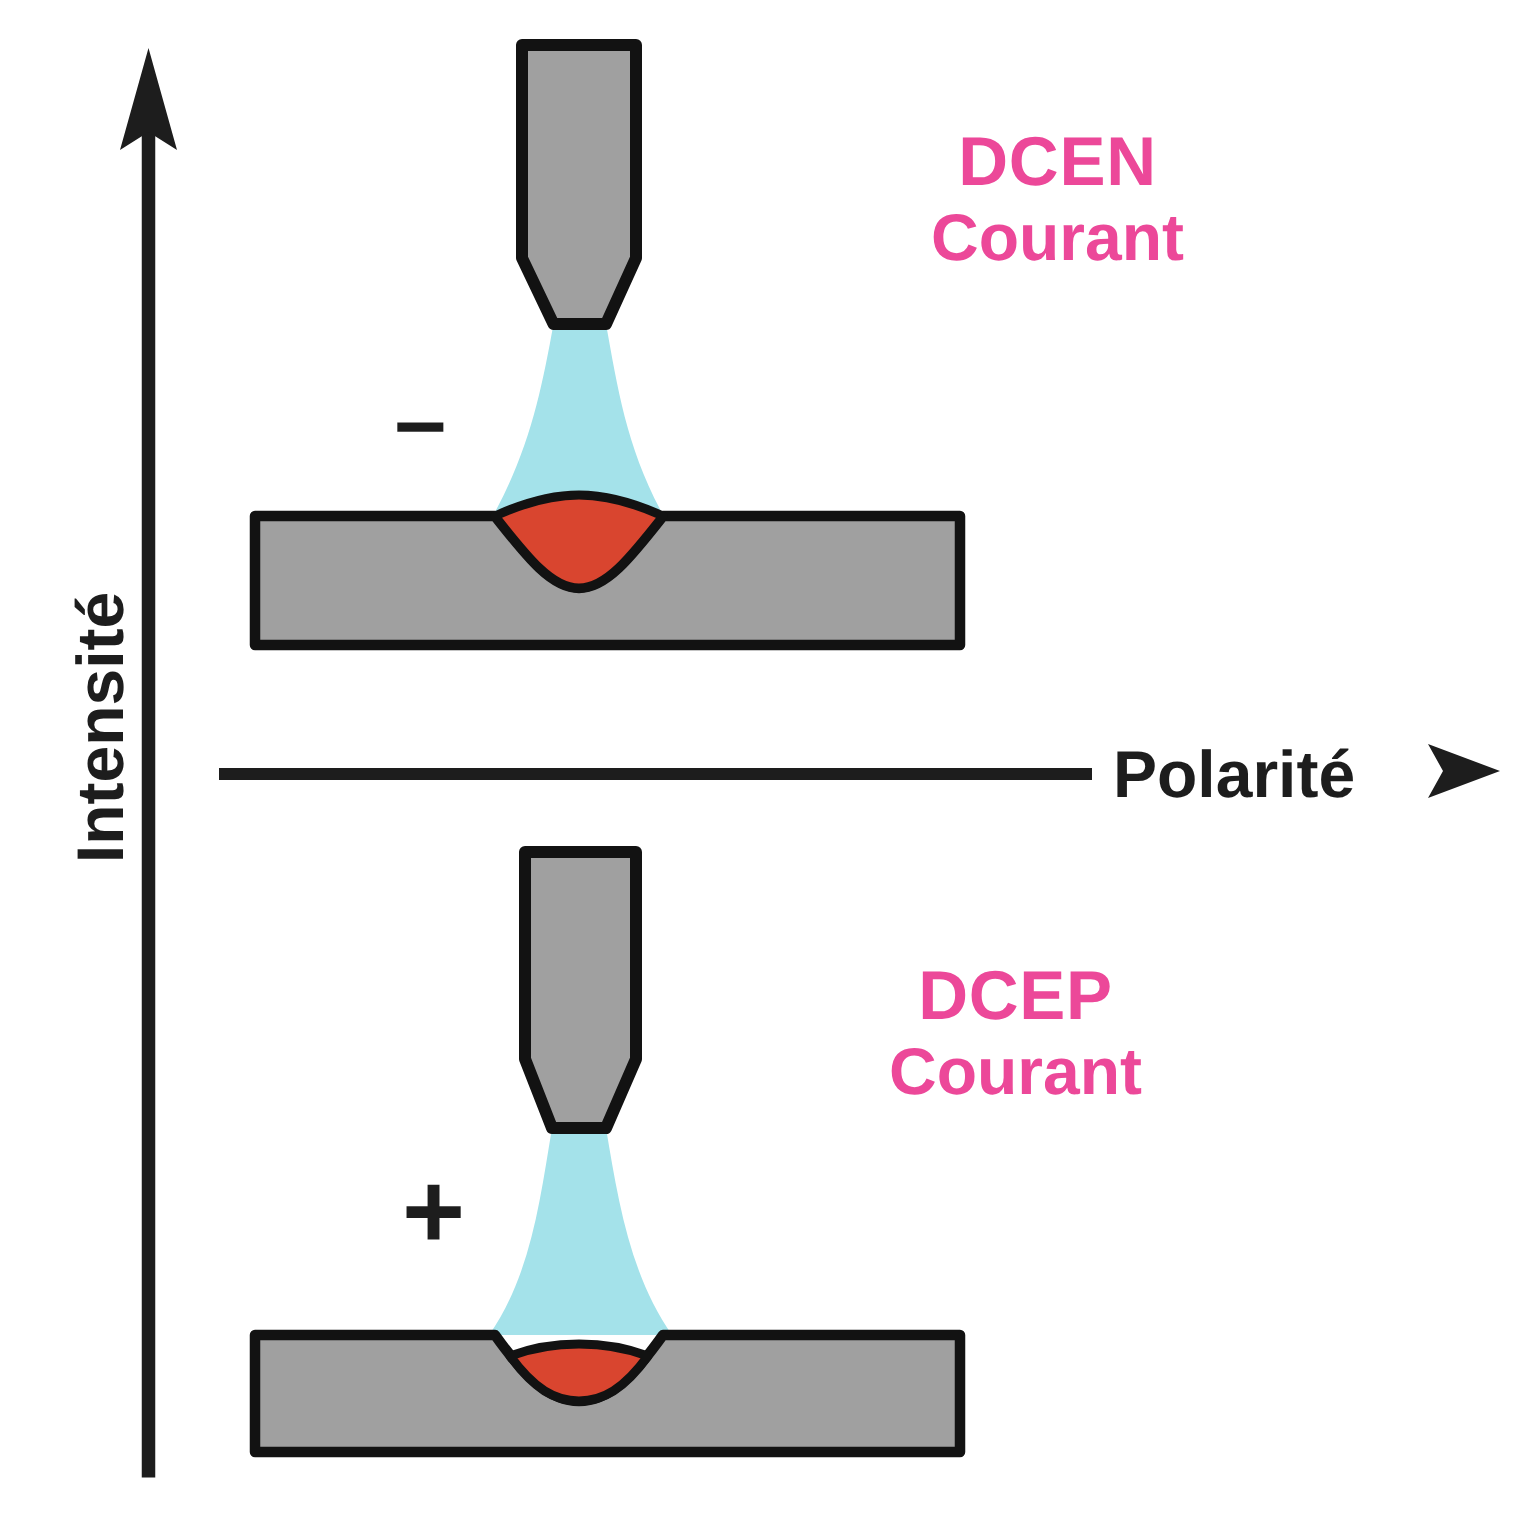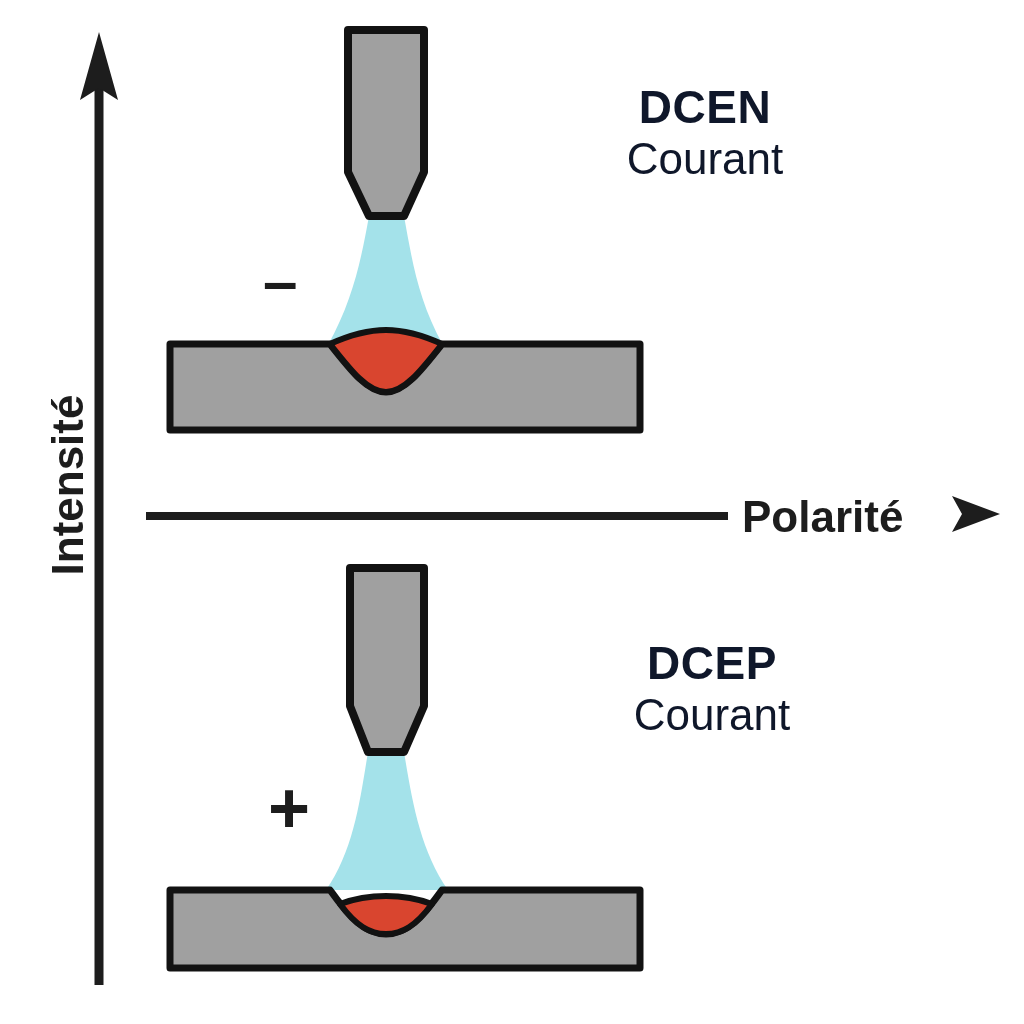--- a/index.html
+++ b/index.html
@@ -20,39 +20,39 @@
   #diagram-svg {
     position: absolute;
     left: 0;
     top: 0;
     width: 1024px;
     height: 1024px;
   }
   .label-block {
     position: absolute;
     text-align: center;
-    color: #0f172a;
+    color: #ec4899;
     line-height: 1.12;
   }
   .label-title {
     font-size: 46px;
     font-weight: bold;
     letter-spacing: 0.5px;
   }
   .label-line {
     font-size: 44px;
-    font-weight: normal;
+    font-weight: bold;
   }
   #dcen-block {
     left: 470px;
     top: 82px;
     width: 470px;
   }
   #dcep-block {
-    left: 477px;
+    left: 442px;
     top: 638px;
     width: 470px;
   }
   .axis-label {
     position: absolute;
     color: #1d1d1d;
     font-weight: bold;
     white-space: nowrap;
     text-align: center;
   }

